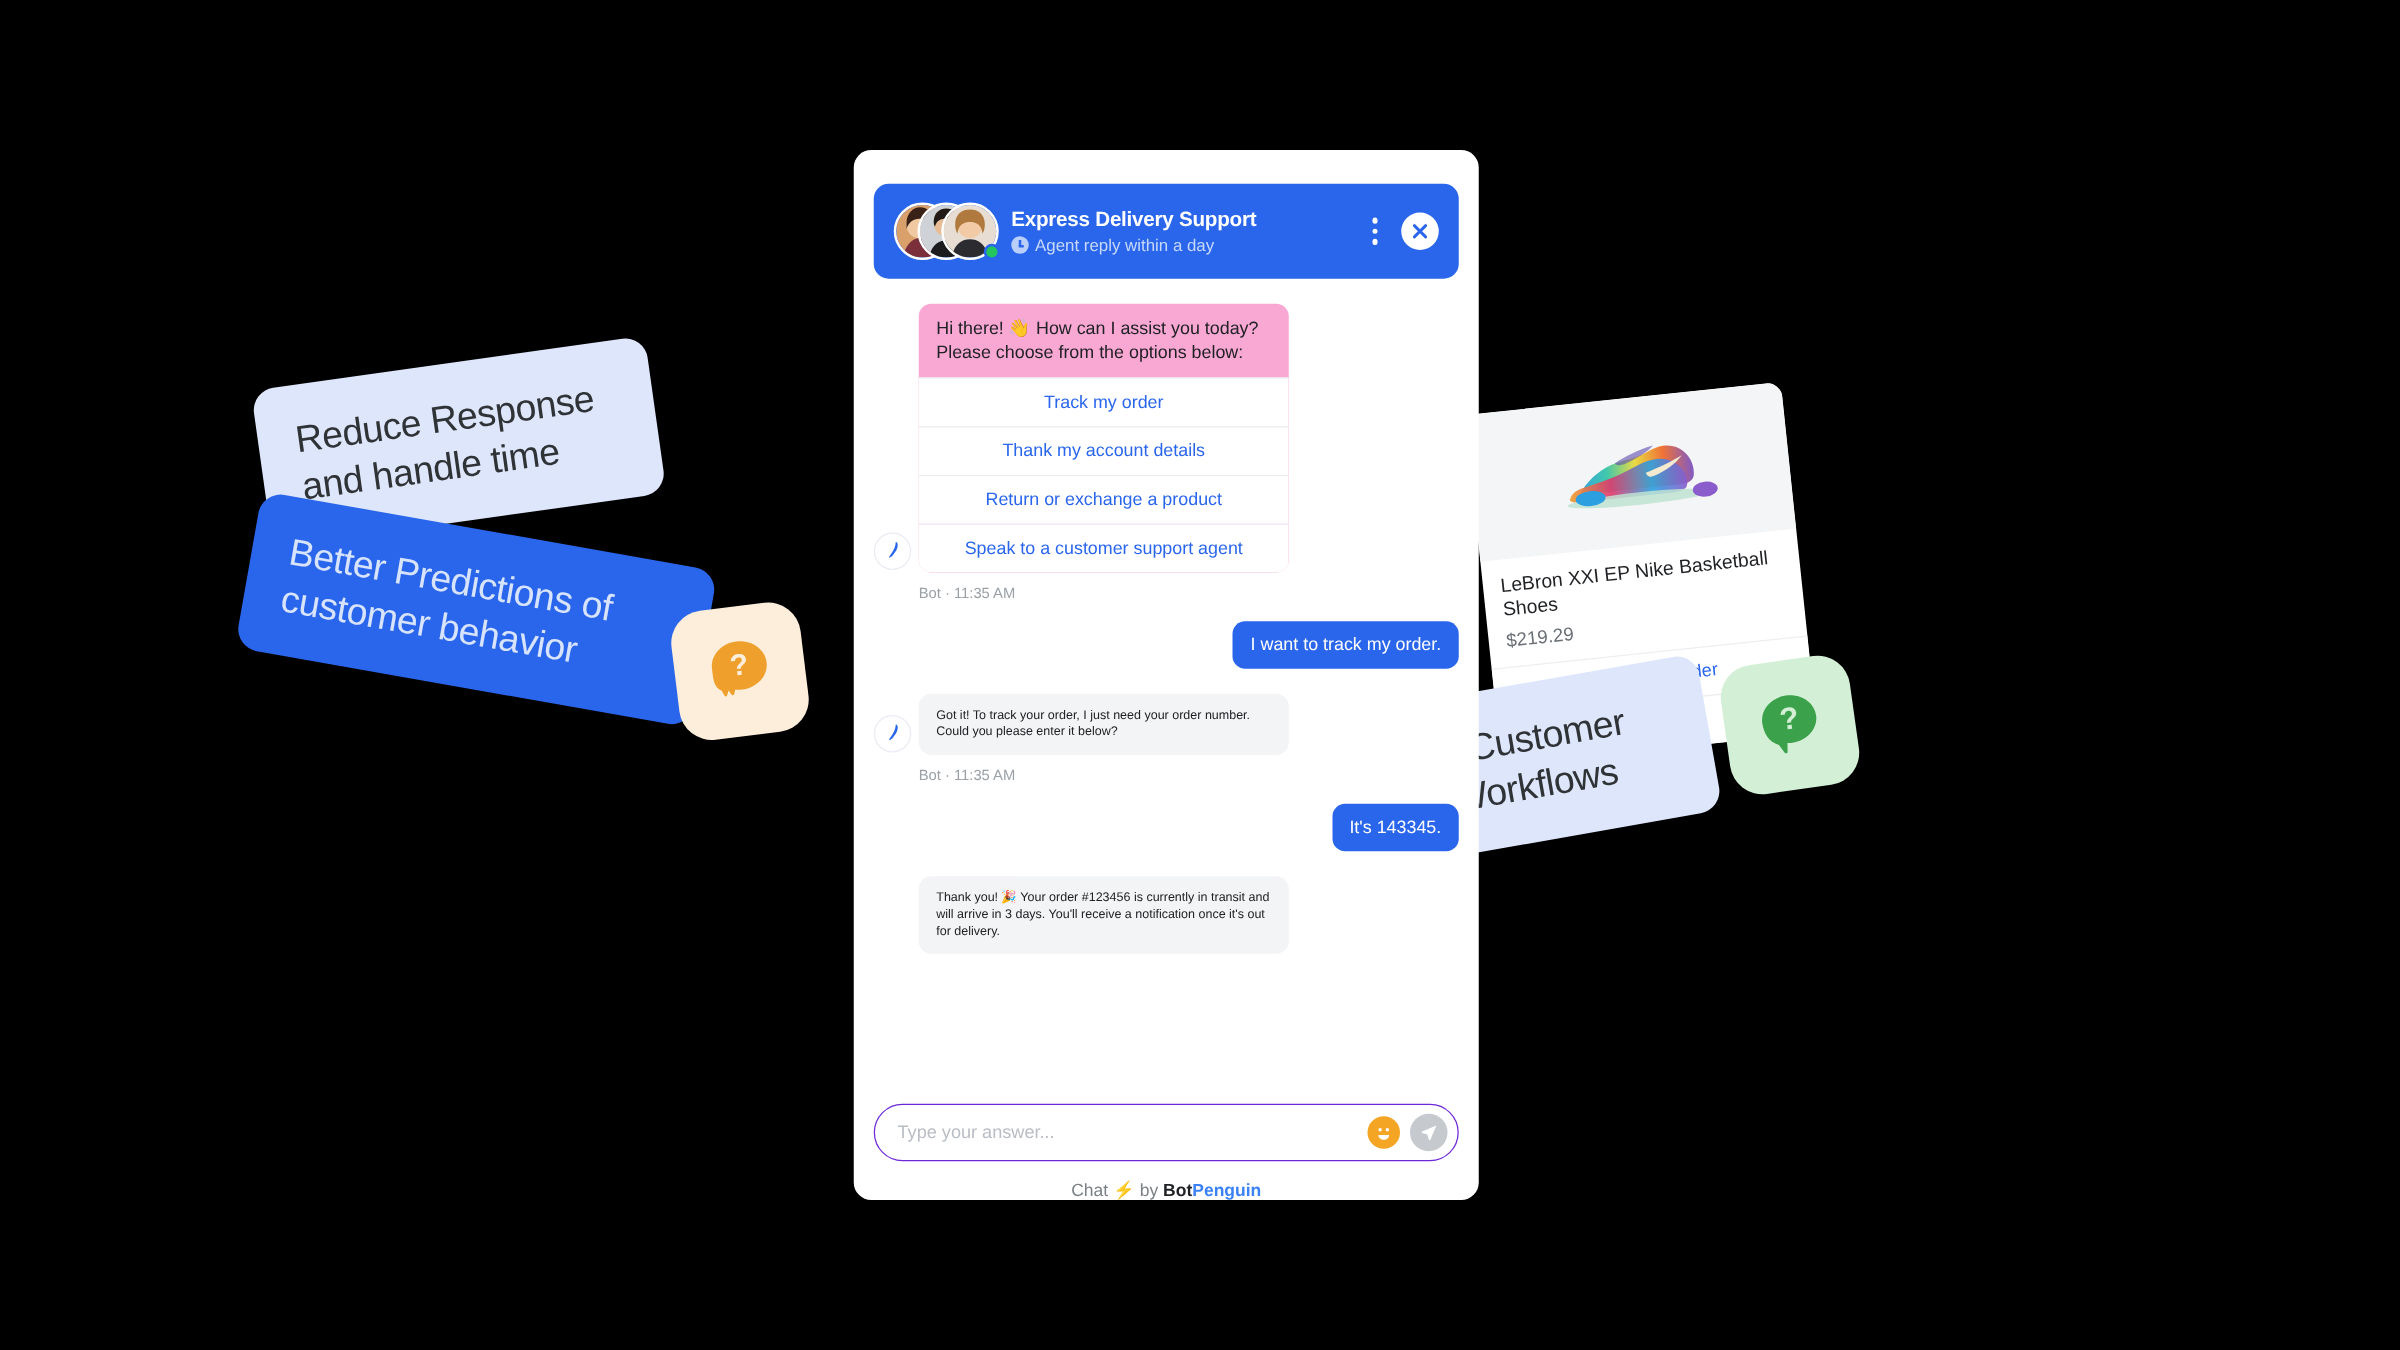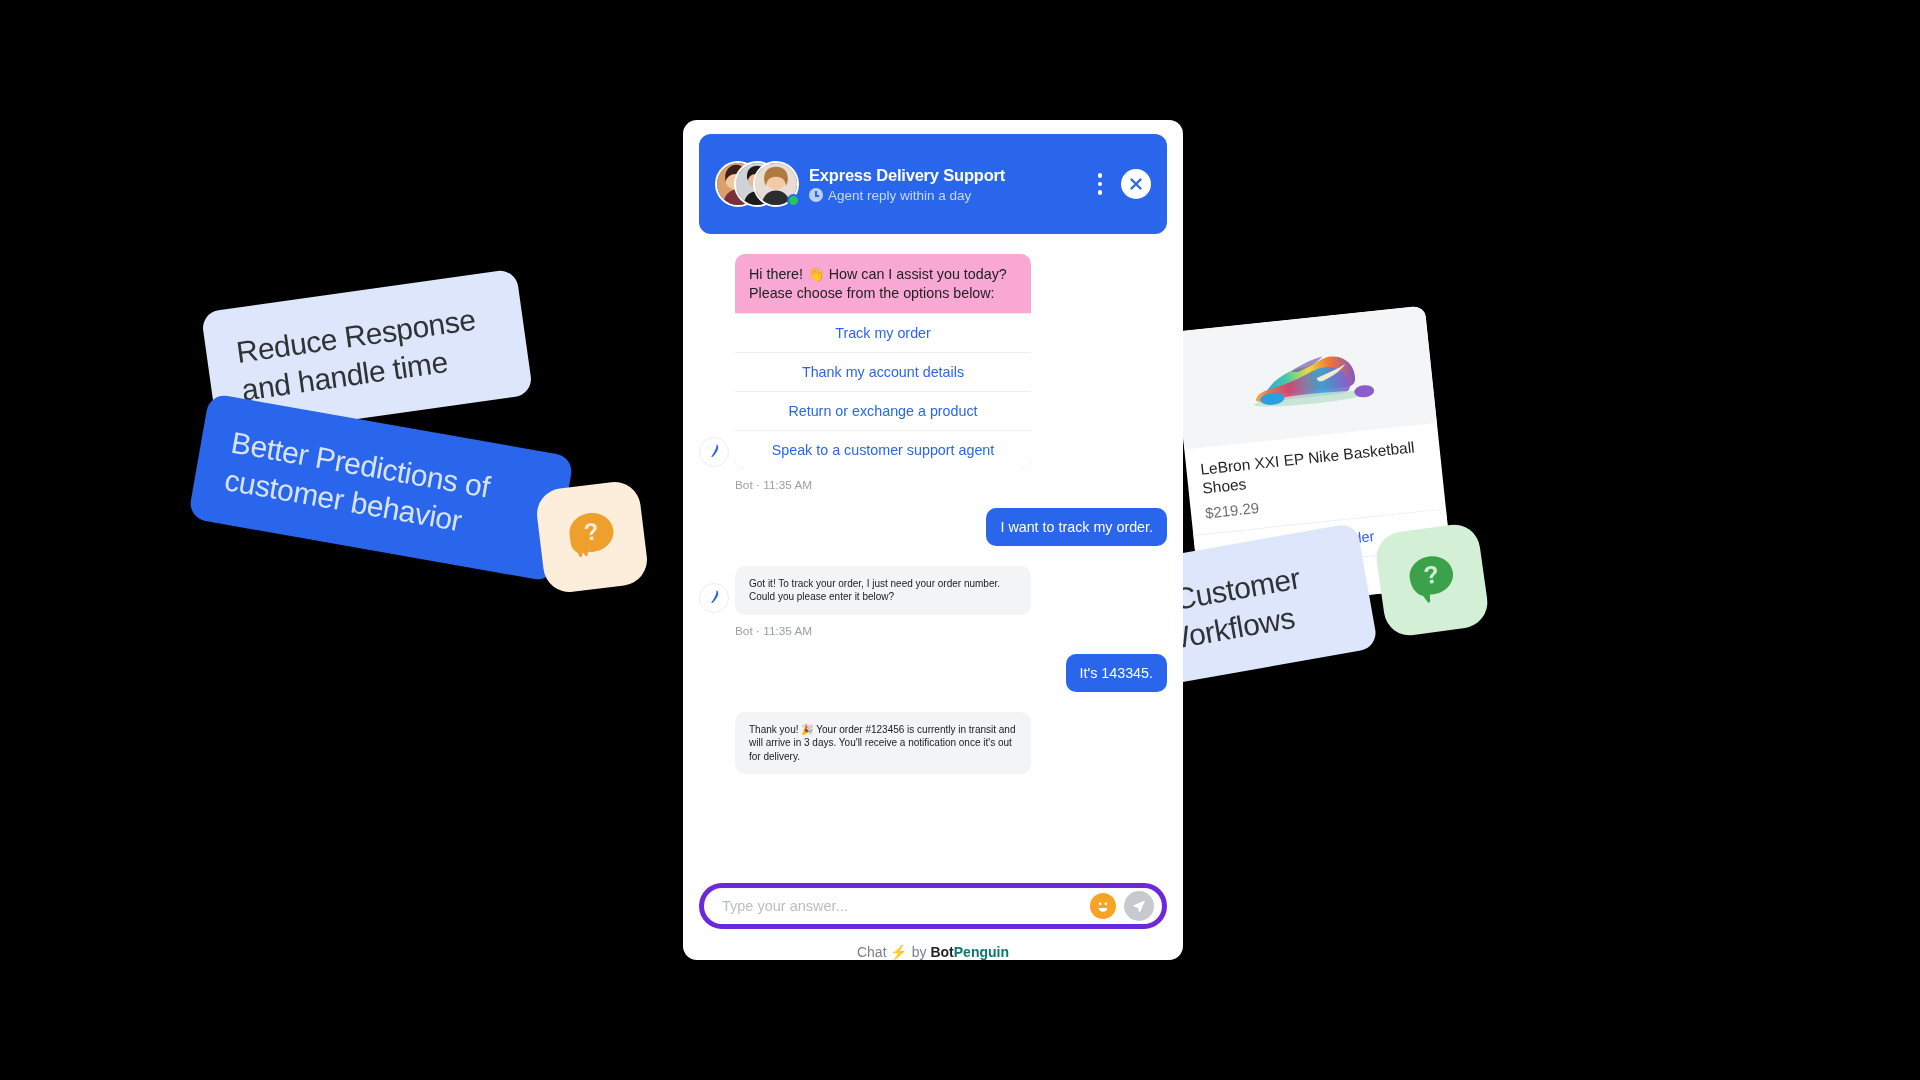--- a/index.html
+++ b/index.html
@@ -15,24 +15,24 @@
   .chat-window {
     position: absolute;
     left: 683px; top: 120px;
     width: 500px; height: 840px;
     background: #ffffff;
     border-radius: 14px;
     z-index: 30;
     display: flex; flex-direction: column;
   }
   .chat-header {
-    margin: 14px 16px 0 16px;
+    margin: 27px 16px 0 16px;
     background: #2a66ec;
     border-radius: 12px;
-    height: 100px;
+    height: 76px;
     display: flex; align-items: center;
     padding: 0 16px;
     position: relative;
   }
   .avatars { position: relative; width: 84px; height: 46px; flex: none; }
   .av {
     position: absolute; top: 0;
     width: 46px; height: 46px; border-radius: 50%;
     border: 2px solid #ffffff;
     overflow: hidden;
@@ -118,21 +118,21 @@
   .bubble-user {
     background: #2a66ec; color: #ffffff;
     border-radius: 10px; padding: 10px 14px;
     font-size: 14.3px; max-width: 260px; line-height: 1.3;
   }
   .row.user { margin-bottom: 20px; }
 
   
   .composer-wrap { padding: 6px 16px 0 16px; }
   .composer {
-    height: 46px; border: 5px solid #6d28d9; border-radius: 24px;
+    height: 46px; border: 1px solid #6d28d9; border-radius: 24px;
     display: flex; align-items: center; padding: 0 8px 0 18px; gap: 8px;
     background: #fff;
   }
   .composer-input {
     flex: 1; border: none; outline: none; background: transparent;
     font-size: 14.5px; color: #202124;
     font-family: "Liberation Sans", sans-serif;
   }
   .composer-input::placeholder { color: #b9bdc4; }
   .emoji-btn {
@@ -144,21 +144,21 @@
     width: 30px; height: 30px; border-radius: 50%;
     background: #c6c9ce; border: none; cursor: pointer;
     display: flex; align-items: center; justify-content: center; flex: none;
   }
   .brandline {
     text-align: center; padding: 15px 0 0 0;
     font-size: 14px; color: #7b8086;
   }
   .brandline .bolt { color: #f5a524; }
   .brandline b { color: #1f2124; }
-  .brandline .pg { color: #0f766e; }
+  .brandline .pg { color: #3b82f6; }
 
   
   .product-card {
     position: absolute;
     left: 1186px; top: 318px;
     width: 254px;
     background: #ffffff;
     border-radius: 12px;
     transform: rotate(-6deg);
     z-index: 20;

